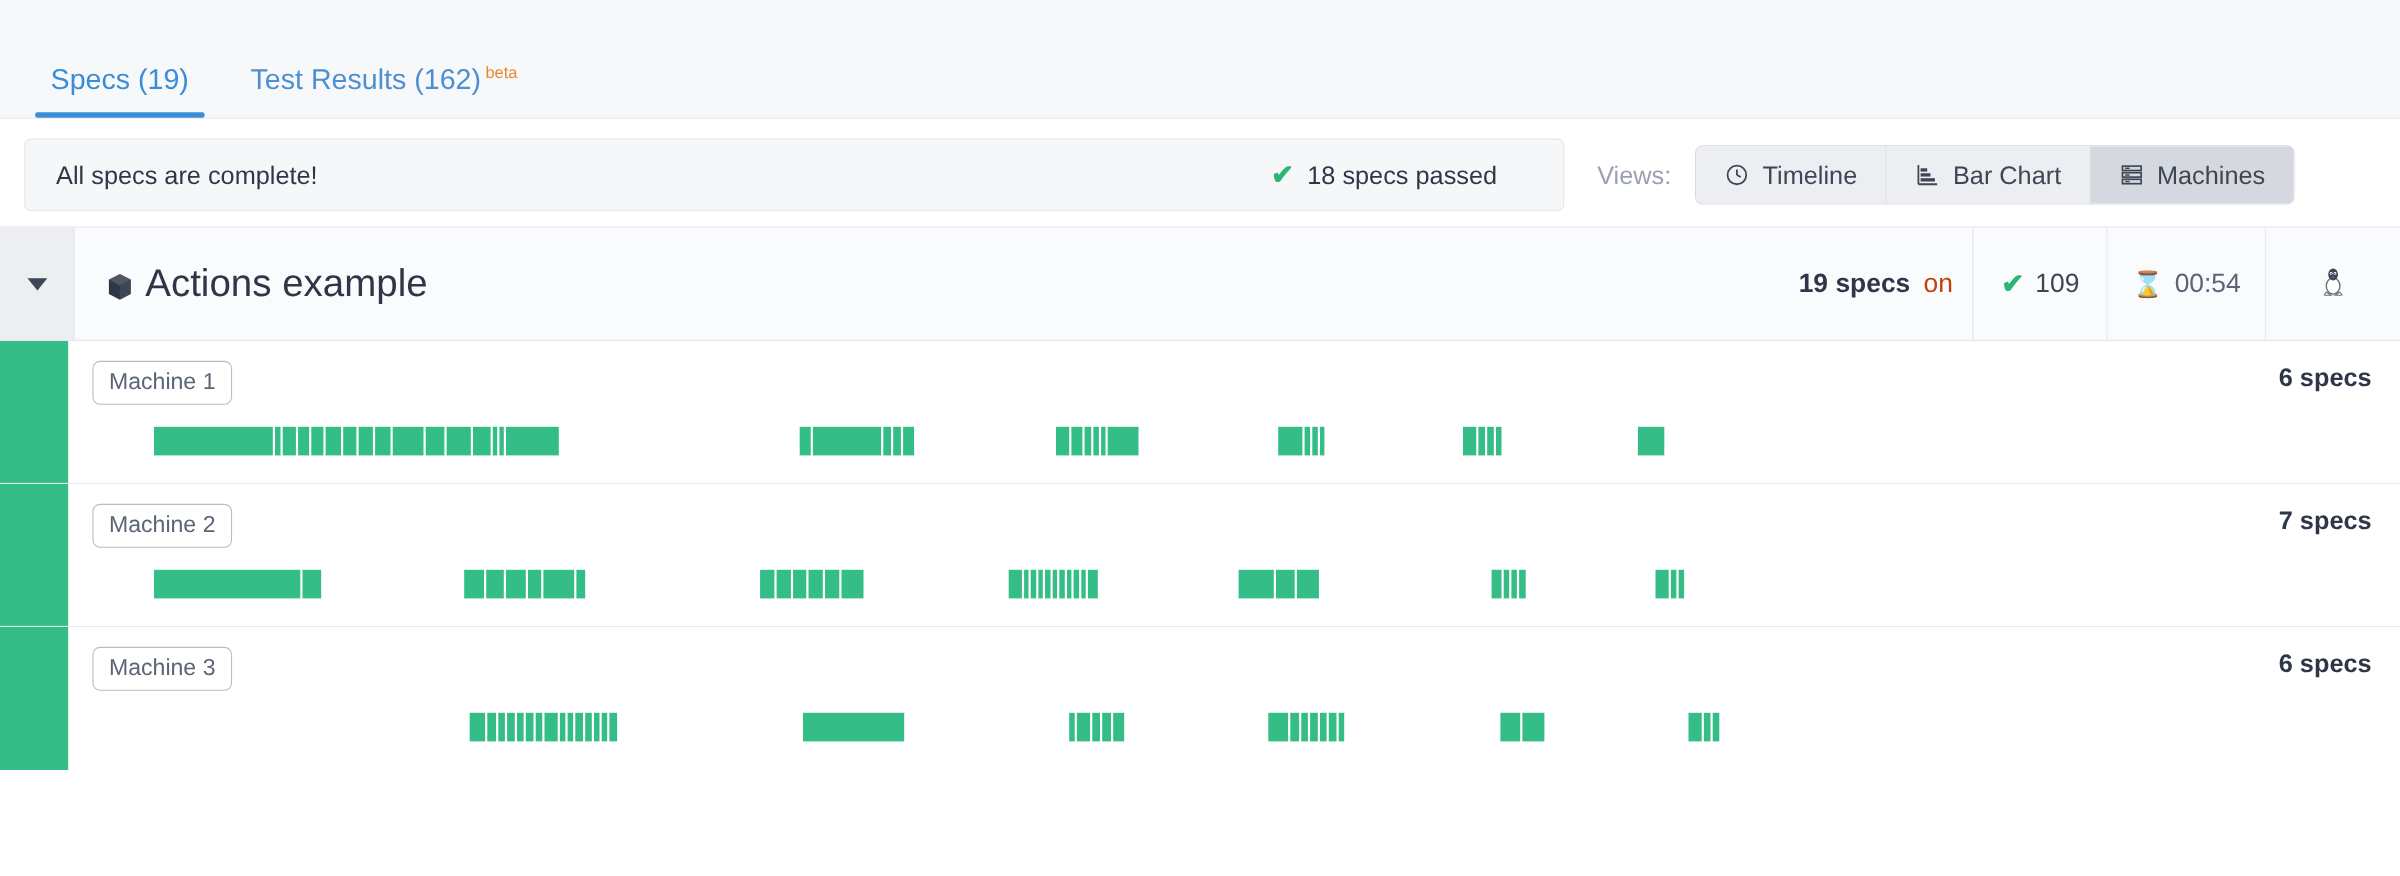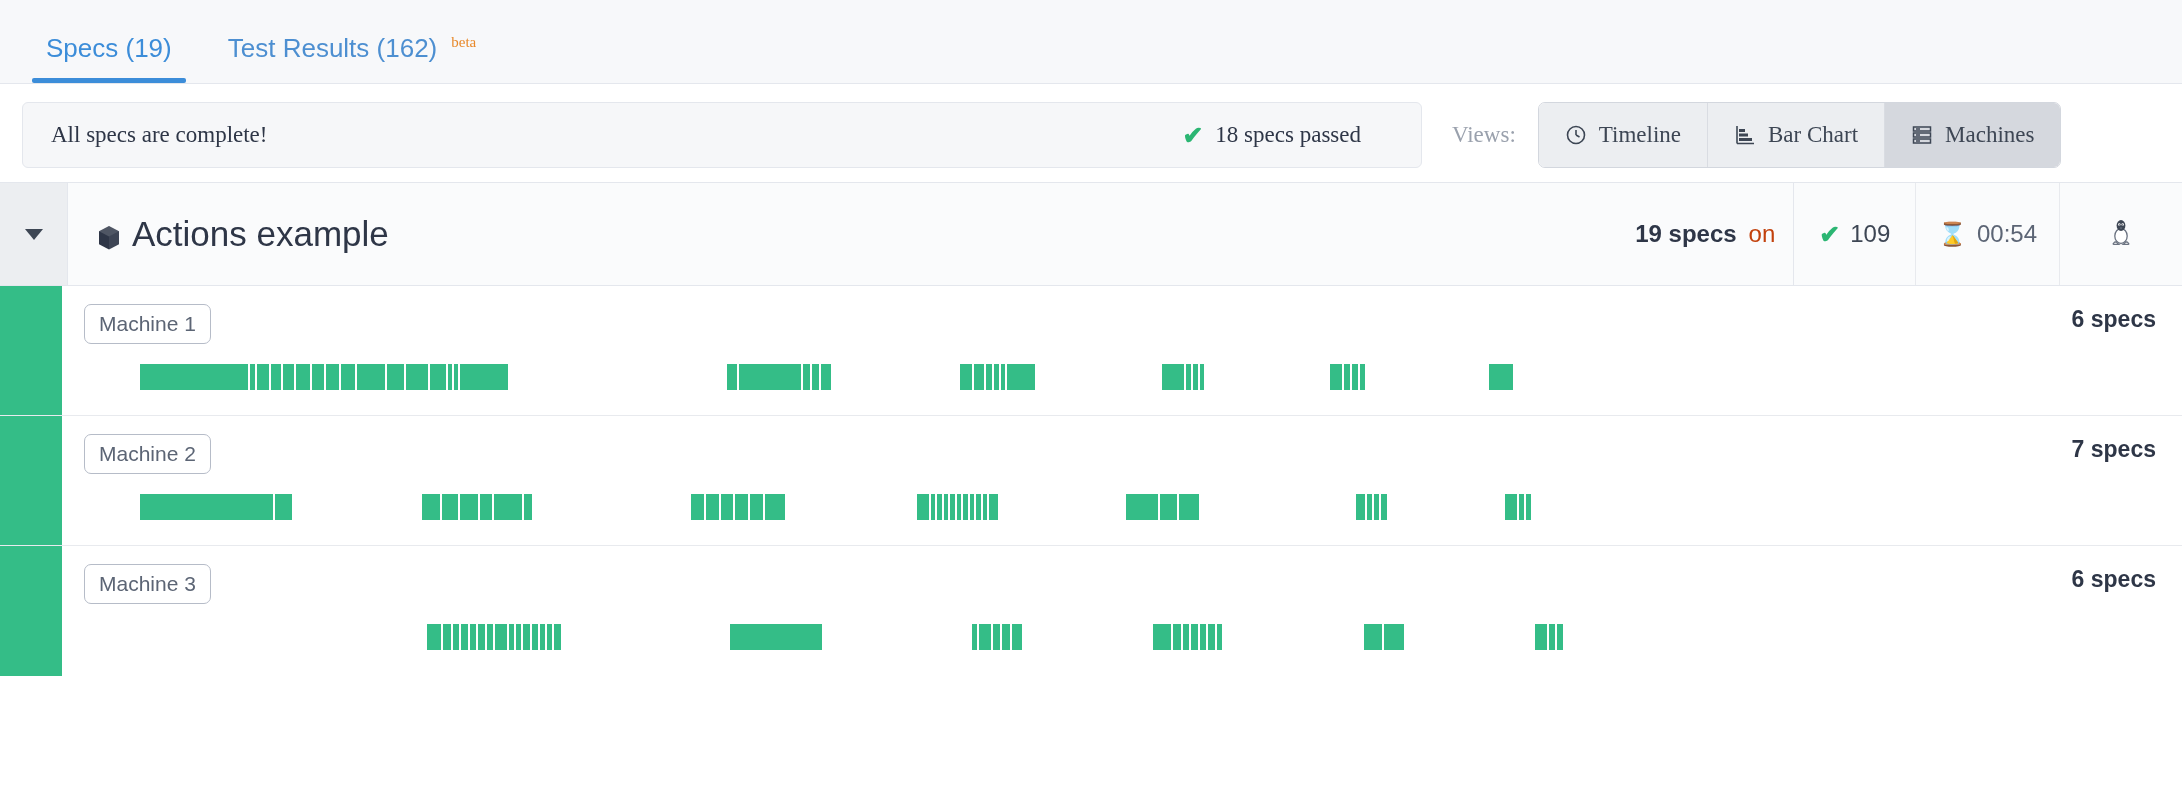--- a/index.html
+++ b/index.html
@@ -5,21 +5,21 @@
   * { box-sizing: border-box; margin: 0; padding: 0; }
   html, body {
     width: 2182px; height: 796px;
     background: #ffffff;
     font-family: "Liberation Sans", sans-serif;
     overflow: hidden;
   }
 
   
   .tabbar {
-    height: 84px;
+    height: 108px;
     background: #f7f8fa;
     border-bottom: 1px solid #e4e7ed;
     display: flex;
     align-items: flex-end;
     padding-left: 18px;
   }
   .tab {
     position: relative;
     padding: 0 28px 22px 28px;
     font-size: 26px;
@@ -34,31 +34,29 @@
     position: absolute;
     left: 14px; right: 14px; bottom: 0;
     height: 5px;
     background: #3c8dd9;
     border-radius: 2px;
   }
   .tab .beta {
     font-size: 15px;
     color: #e8892b;
     vertical-align: super;
-    margin-left: 14px;
-    font-family: Liberation Serif, serif;
+    margin-left: 4px;
   }
 
   
   .statusrow {
     display: flex;
     align-items: center;
     padding: 18px 22px 14px 22px;
     background: #ffffff;
-    font-family: Liberation Serif, serif;
   }
   .status-banner {
     flex: 0 0 1400px;
     height: 66px;
     background: #f6f7f9;
     border: 1px solid #e4e7ed;
     border-radius: 6px;
     display: flex;
     align-items: center;
     padding: 0 28px;
@@ -84,21 +82,21 @@
   }
 
   .views-label {
     font-size: 23px;
     color: #9aa1ad;
     margin: 0 22px 0 30px;
     white-space: nowrap;
   }
   .views-group {
     display: flex;
-    height: 66px;
+    height: 54px;
     border: 1px solid #d3d7de;
     border-radius: 7px;
     overflow: hidden;
   }
   .view-btn {
     display: flex;
     align-items: center;
     gap: 12px;
     padding: 0 26px;
     font-size: 23px;

